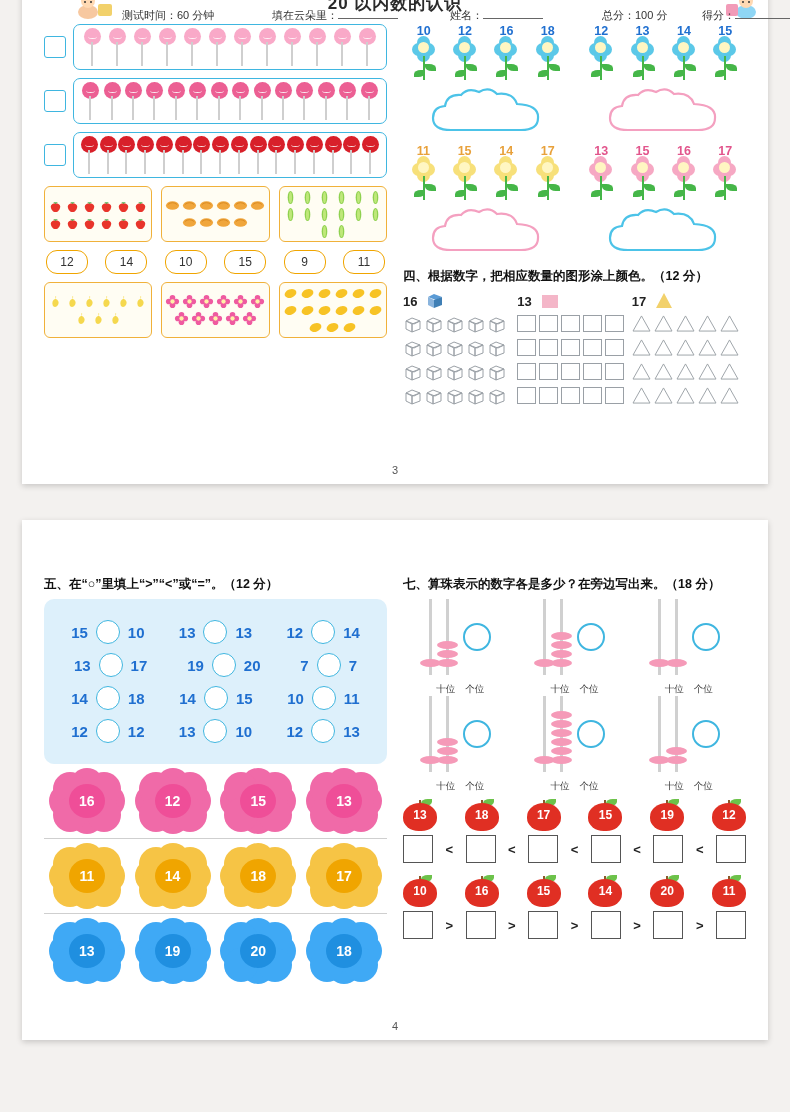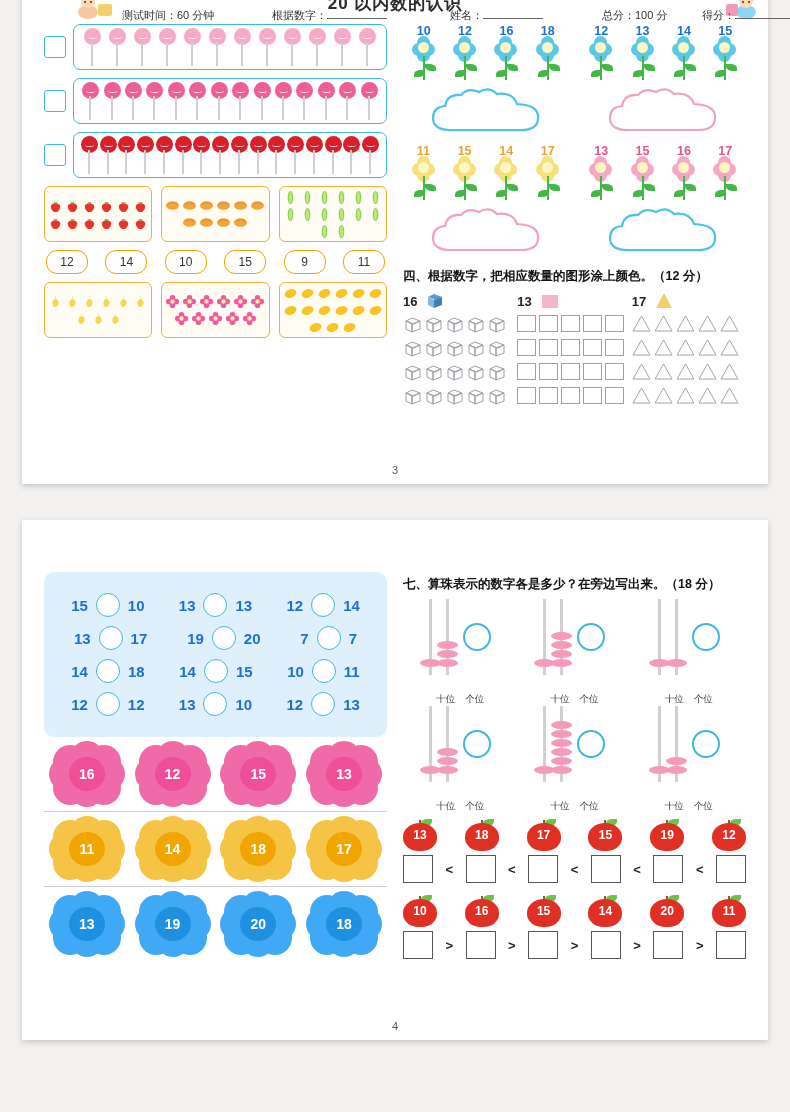--- a/index.html
+++ b/index.html
@@ -141,21 +141,21 @@
   .flowrow{display:flex;justify-content:space-around;align-items:center;height:74px;border-bottom:1px solid #cfcfcf;}
   .flowrow:last-child{border-bottom:none;}
 
   
   .abagrid{display:flex;flex-wrap:wrap;}
   .aba{width:33.33%;box-sizing:border-box;padding:0 2px;}
   .abatop{display:flex;justify-content:center;gap:14px;height:76px;align-items:flex-end;position:relative;}
   .rod{width:3px;height:76px;background:#d0d0d0;position:relative;}
   .bead{position:absolute;left:-9px;width:21px;height:8px;border-radius:50%;background:#f59ab8;}
   .ansC{width:24px;height:24px;border:2px solid #3fb6e0;border-radius:50%;align-self:center;}
-  .abalbl{display:flex;justify-content:center;gap:10px;font-size:9.5px;color:#333;margin-top:18px;}
+  .abalbl{display:flex;justify-content:center;gap:10px;font-size:9.5px;color:#333;margin-top:8px;}
 
   
   .apple{width:34px;height:32px;position:relative;}
   .apple .body{position:absolute;left:0;top:4px;width:34px;height:28px;border-radius:50% 50% 46% 46%;background:#e02f23;}
   .apple .lf{position:absolute;left:18px;top:0px;width:11px;height:7px;background:#6cc24a;border-radius:60% 0 60% 0;}
   .apple .st{position:absolute;left:16px;top:1px;width:2px;height:6px;background:#8a5a2b;}
   .apple .tx{position:absolute;left:0;top:9px;width:34px;text-align:center;font-size:12px;font-weight:bold;color:#fff;}
   .applerow{display:flex;justify-content:space-between;margin-top:6px;}
   .boxrow{display:flex;justify-content:space-between;align-items:center;margin-top:4px;}
   .ansbox{width:28px;height:26px;border:1.5px solid #555;background:#fff;}
@@ -179,21 +179,21 @@
     <svg class="kid right" viewBox="0 0 42 30">
       <ellipse cx="24" cy="22" rx="10" ry="7" fill="#8fd6f5"></ellipse>
       <circle cx="24" cy="11" r="7" fill="#ffd9b3"></circle>
       <path d="M17 9 a7 7 0 0 1 14 0 z" fill="#caa06a"></path>
       <rect x="4" y="14" width="12" height="12" rx="2" fill="#f29bb8"></rect>
       <circle cx="21" cy="12" r="1" fill="#333"></circle>
         <circle cx="27" cy="12" r="1" fill="#333"></circle>
     </svg>
     <div class="meta m1">测试时间：60 分钟</div>
     <div class="meta m2">
-      <span>根据数字：</span><span class="nameline"></span>
+      <span>填在云朵里：</span><span class="nameline"></span>
     </div>
     <div class="meta m3">
       <span>姓名：</span><span class="nameline"></span>
     </div>
     <div class="meta m4">总分：100 分</div>
     <div class="meta m5">
       <span>得分：</span><span class="nameline"></span>
     </div>
   </div>
 
@@ -1142,20 +1142,21 @@
     </div>
   </div>
 
   <div class="page-num">3</div>
 </div>
 
 <div class="sheet" id="page4">
   <div class="cols" style="padding-top:48px;">
 
     <div class="col">
+      <div class="qtitle">五、在“○”里填上“&gt;”“&lt;”或“=”。（12 分）</div>
       <div class="cmpbox" id="q5box">
           <div class="cmprow">
             <div class="cmpitem">
               <span>15</span>
               <span class="circ"></span>
               <span>10</span>
             </div>
             <div class="cmpitem">
               <span>13</span>
               <span class="circ"></span>

